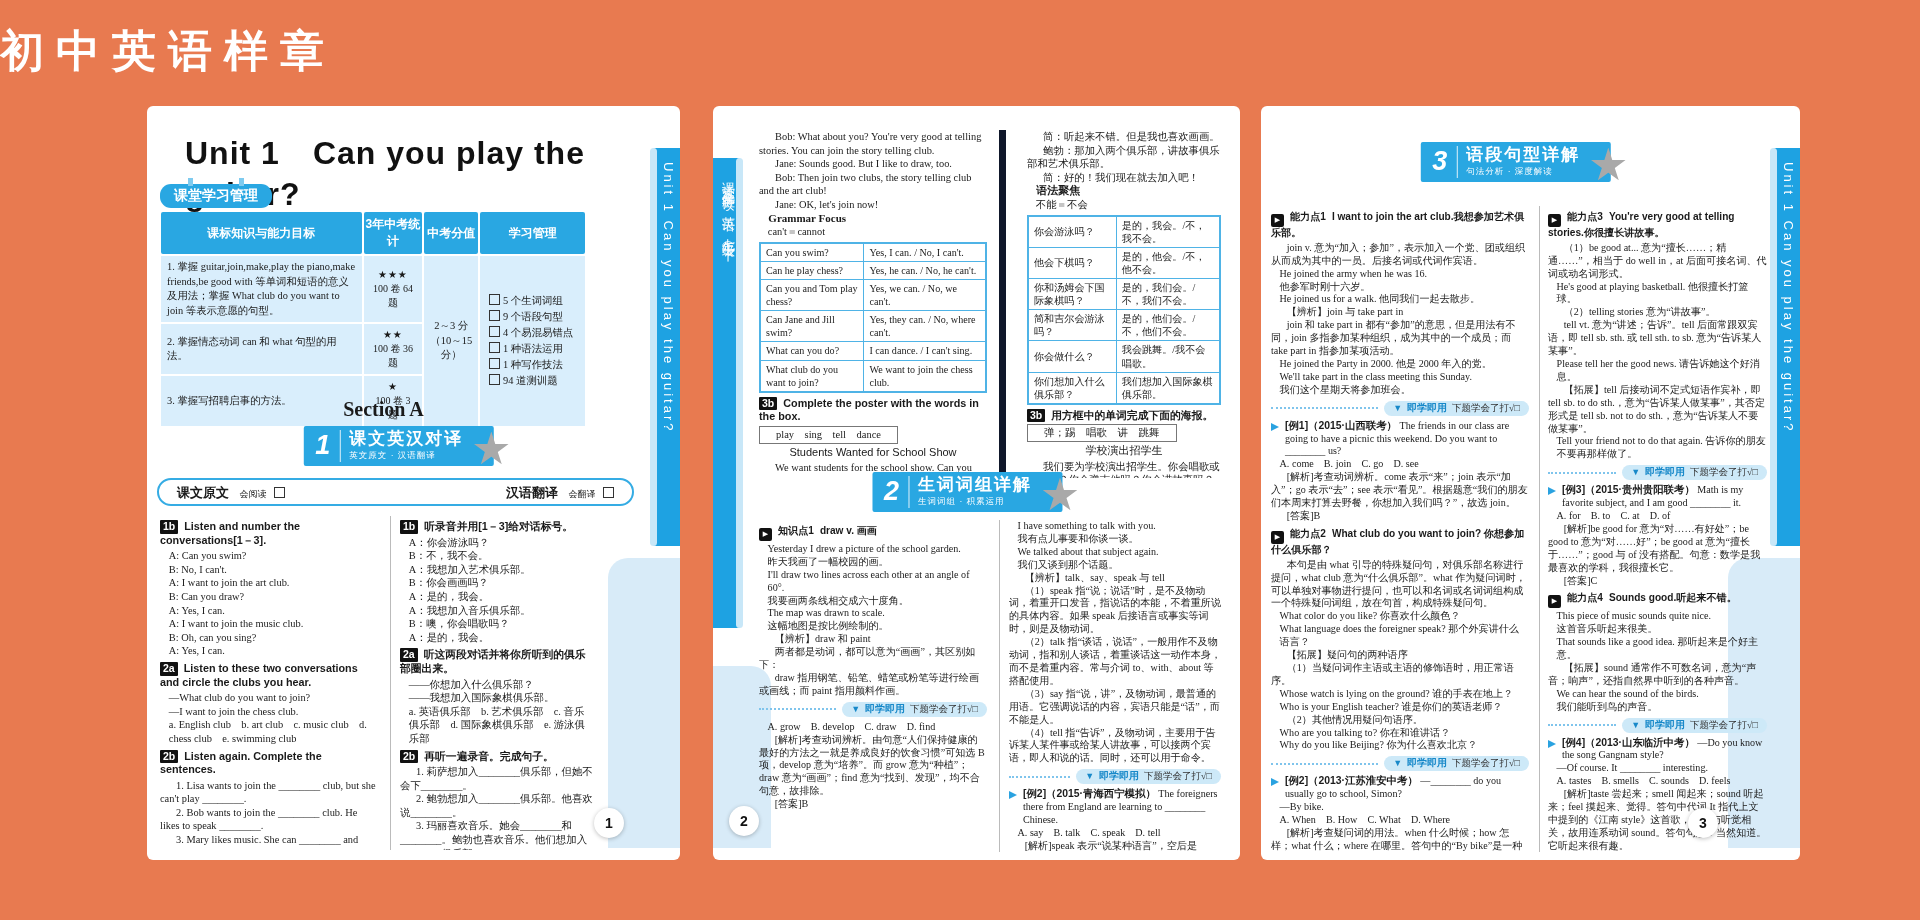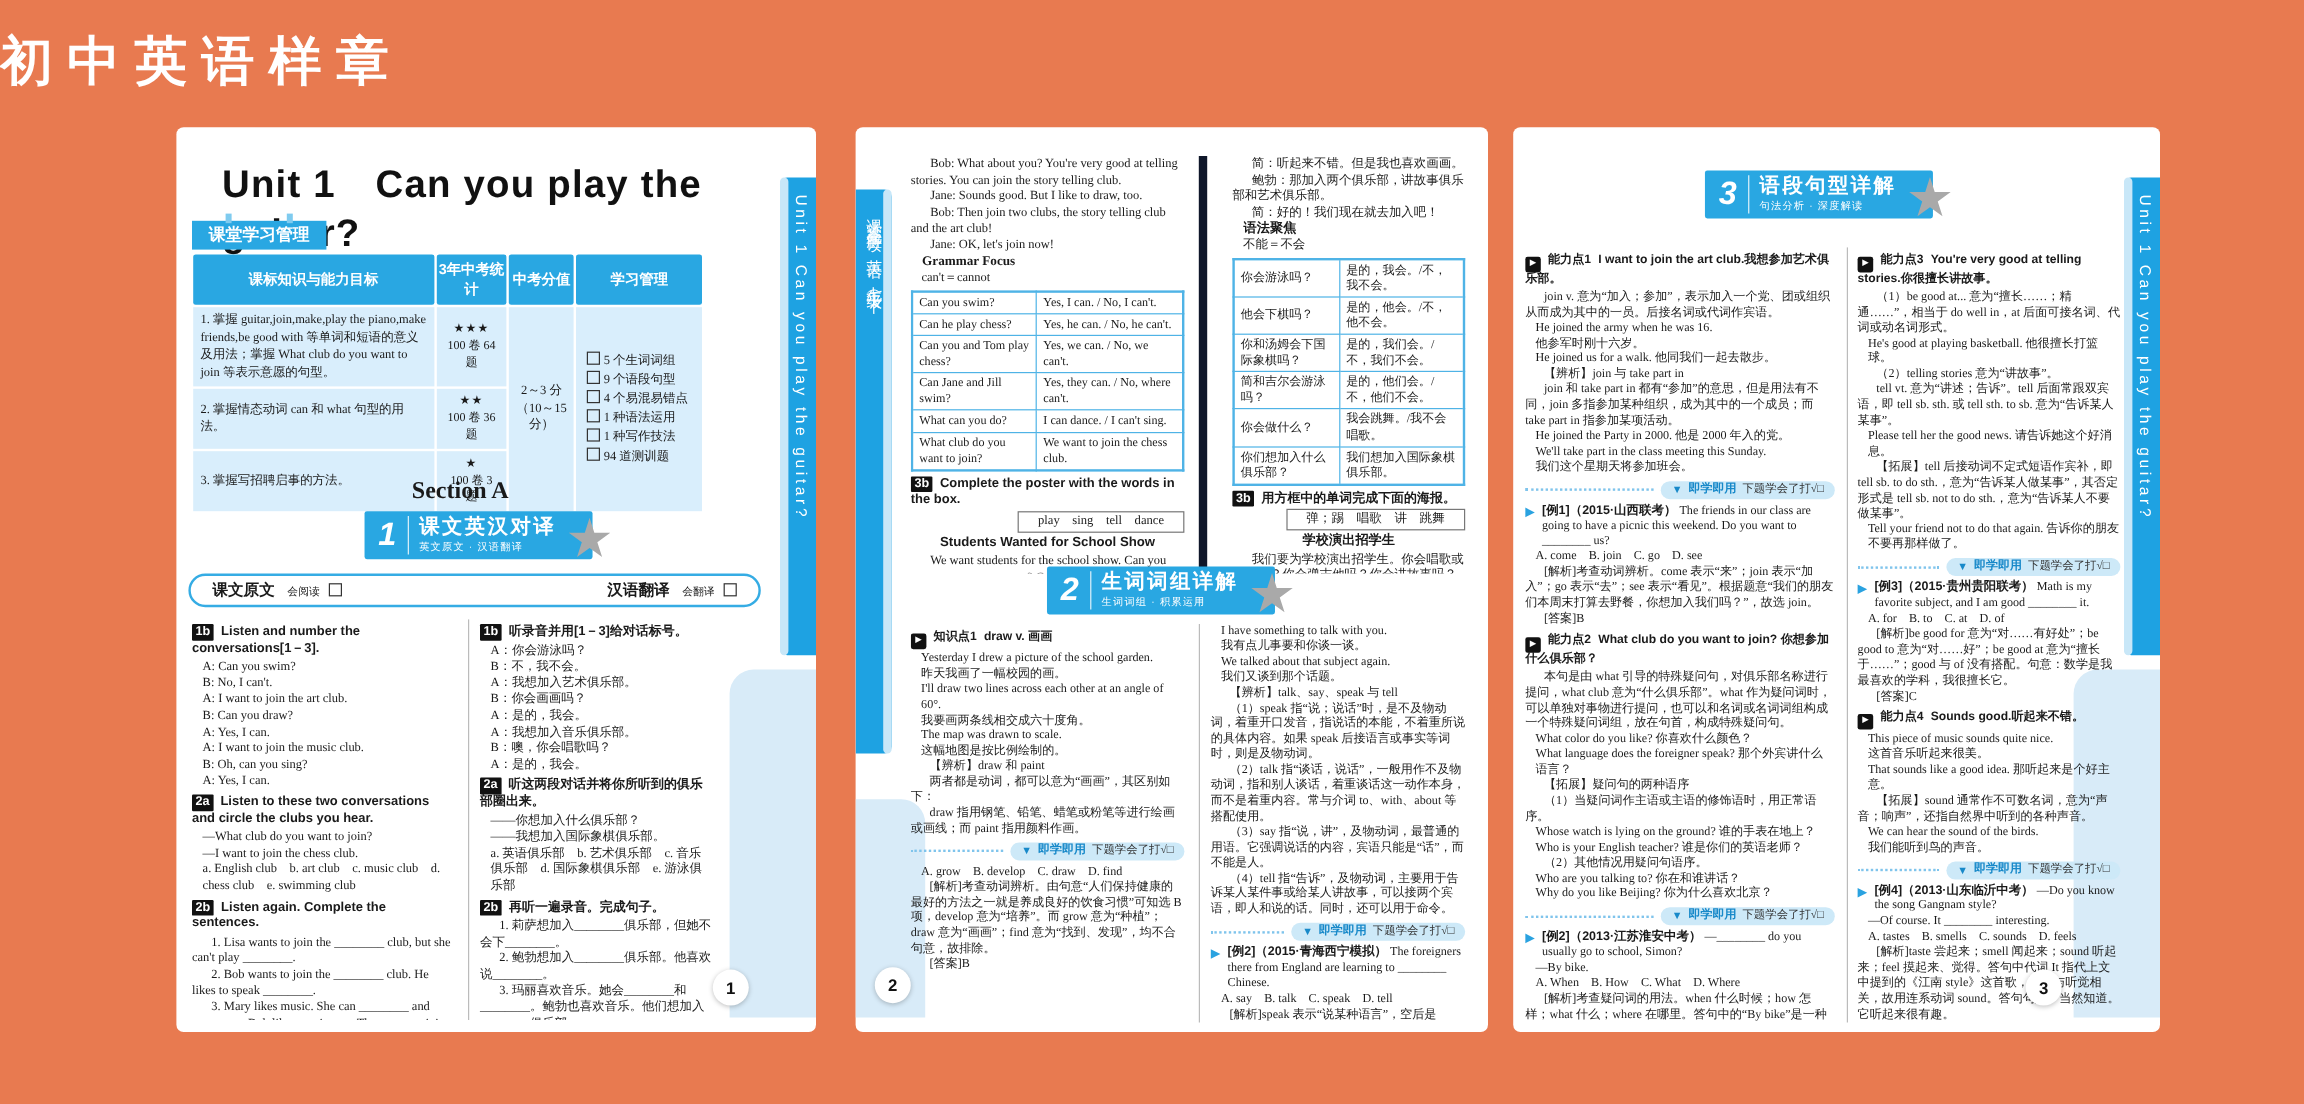--- a/index.html
+++ b/index.html
@@ -26,21 +26,21 @@
   .tab-left::before{content:'';position:absolute;right:0;top:0;bottom:0;width:7px;background:#C8E7F8;border-radius:4px;}
   .pale-right{right:0;top:452px;bottom:12px;width:72px;border-radius:20px 0 0 0;}
   .pale-left{left:0;top:560px;bottom:12px;width:58px;border-radius:0 20px 0 0;}
   .pagenum{position:absolute;width:30px;height:30px;border-radius:50%;background:#fff;
     box-shadow:0 1px 4px rgba(0,0,0,.25);display:flex;align-items:center;justify-content:center;
     font-family:"Liberation Sans","DejaVu Sans",sans-serif;font-weight:bold;font-size:14px;color:#111;}
 
   
   .p1-title{position:absolute;left:38px;top:26px;font-size:32px;font-weight:bold;color:#111;
     font-family:"Liberation Sans","DejaVu Sans",sans-serif;letter-spacing:1px;}
-  .manage-pill{position:absolute;left:13px;top:78px;background:#29A7E2;color:#fff;border-radius:0;
+  .manage-pill{position:absolute;left:13px;top:78px;background:#29A7E2;color:#fff;border-radius:11px;
     padding:3px 14px;font-size:14px;font-weight:bold;font-family:"Liberation Sans","DejaVu Sans",sans-serif;}
   .manage-pill::before,.manage-pill::after{content:'';position:absolute;top:-6px;width:5px;height:8px;background:#7FCBEF;}
   .manage-pill::before{left:28px;} .manage-pill::after{right:28px;}
   .mtab{position:absolute;left:12px;top:104px;width:428px;border-collapse:separate;border-spacing:2px;}
   .mtab th{background:#29A7E2;color:#fff;font-size:12px;font-weight:bold;padding:4px 0;text-align:center;
     font-family:"Liberation Sans","DejaVu Sans",sans-serif;border-radius:2px;}
   .mtab td{background:#D9EEFC;font-size:10.4px;line-height:1.4;padding:4px 6px;vertical-align:middle;}
   .mtab td.goal{width:48%;}
   .mtab td.stars{text-align:center;width:14%;font-size:10px;}
   .mtab td.stars .st{letter-spacing:1px;font-size:10px;display:block;}
@@ -64,40 +64,40 @@
   .secbadge .bsub{font-size:8.5px;letter-spacing:1px;display:block;margin-top:1px;}
   .bstar{position:absolute;right:-16px;top:50%;transform:translateY(-40%);width:36px;height:36px;background:#A9A9A9;
     clip-path:polygon(50% 0%,61% 35%,98% 35%,68% 57%,79% 91%,50% 70%,21% 91%,32% 57%,2% 35%,39% 35%);}
 
   
   .ln{font-size:10.4px;line-height:13.6px;margin:0;}
   .l-p{text-indent:1.55em;}
   .l-d{padding-left:.85em;}
   .l-opts{padding-left:.85em;}
   .l-b{font-weight:bold;padding-left:.85em;font-size:11px;}
-  .l-bc{text-align:center;font-weight:bold;font-family:"Liberation Sans","DejaVu Sans",sans-serif;font-size:11px;margin:2px 0;}
+  .l-bc{text-align:center;font-weight:normal;font-family:"Liberation Sans","DejaVu Sans",sans-serif;font-size:11px;margin:2px 0;}
   .l-tag{margin:4px 0 2px;}
   .tagbox{display:inline-block;background:#111;color:#fff;font-weight:bold;font-size:10.5px;padding:0 3px;
     margin-right:6px;font-family:"Liberation Sans","DejaVu Sans",sans-serif;border-radius:1px;}
   .tagtx{font-weight:bold;font-family:"Liberation Sans","DejaVu Sans",sans-serif;font-size:10.8px;}
   .l-hd{margin:5px 0 2px;font-weight:bold;font-family:"Liberation Sans","DejaVu Sans",sans-serif;font-size:11.4px;}
   .hdic{display:inline-flex;width:13px;height:13px;background:#111;color:#fff;align-items:center;justify-content:center;
     font-size:7px;margin-right:6px;border-radius:2px;vertical-align:-2px;}
   .hdg{margin-right:6px;}
   .l-ex{position:relative;padding-left:14px;margin-top:3px;}
   .flagic{position:absolute;left:0;top:3px;width:0;height:0;border-top:4px solid transparent;
     border-bottom:4px solid transparent;border-left:8px solid #2AA2E0;}
   .exg{font-weight:bold;font-family:"Liberation Sans","DejaVu Sans",sans-serif;font-size:10.4px;}
   .l-strip{display:flex;align-items:center;margin:4px 0;}
   .dots{flex:1;border-bottom:2px dotted #7FC4EC;margin-right:6px;height:0;}
   .pill{background:#CDE9F8;border-radius:9px;padding:1px 9px;display:inline-flex;gap:5px;align-items:center;white-space:nowrap;}
   .pill .tri{color:#1889C9;font-size:9px;}
   .pill .lab2{color:#1889C9;font-weight:bold;font-size:10px;font-family:"Liberation Sans","DejaVu Sans",sans-serif;}
   .pill .note2{color:#333;font-size:9.5px;}
-  .l-box{text-align:right;margin:0 0;}
+  .l-box{text-align:left;margin:0 0;}
   .l-box .inner{display:inline-block;border:1px solid #777;padding:1px 16px;font-size:10.5px;}
   .gftab{width:100%;border-collapse:collapse;margin:3px 0;border:2px solid #4FB3E6;}
   .gftab td{border:1px solid #4FB3E6;padding:2px 5px;font-size:10.1px;line-height:1.3;}
   .gftab td:first-child{width:46%;}
   .l-check{white-space:nowrap;font-size:10.4px;line-height:16px;}
 
   
   .colgrid{position:absolute;display:grid;overflow:hidden;}
   #p1cols{top:410px;left:13px;width:442px;bottom:10px;grid-template-columns:216px 204px;column-gap:14px;}
   #p1cols .cR{border-left:1px solid #bbb;padding-left:9px;}

